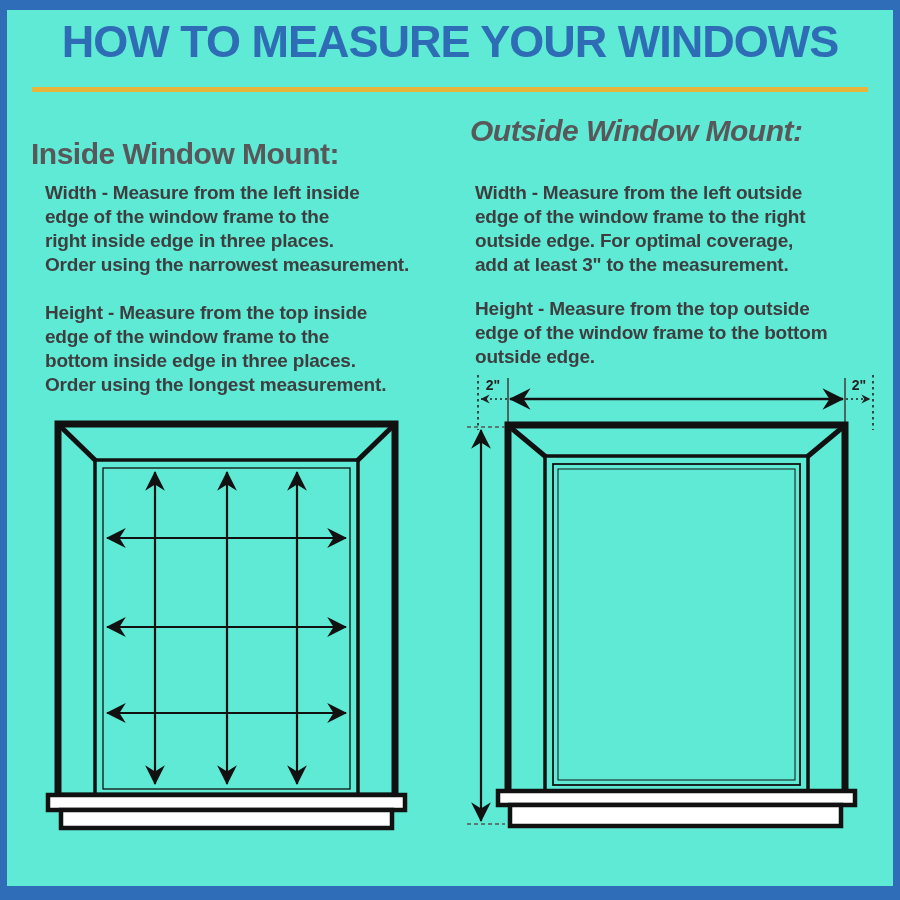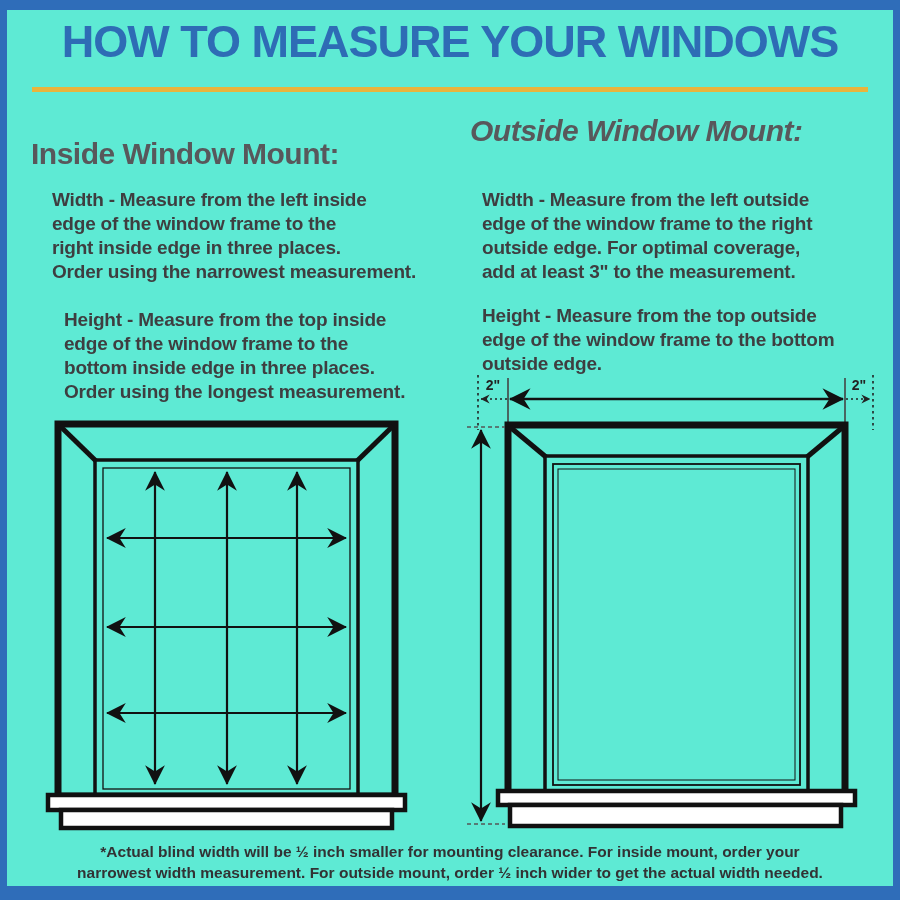--- a/index.html
+++ b/index.html
@@ -21,25 +21,25 @@
   .gold-rule{position:absolute;left:32px;top:87px;width:836px;height:5px;background:#e9b43c;}
 
   .col-heading{
     position:absolute;margin:0;color:#58585b;font-size:30px;font-weight:bold;
     letter-spacing:-0.5px;white-space:nowrap;
   }
   .h-inside{left:31px;top:114px;margin-top:23px;}
   .h-outside{left:470px;top:114px;font-style:italic;}
 
   .body-text{
-    position:absolute;margin:12px;color:#3e3e40;font-size:19px;font-weight:bold;
+    position:absolute;margin:5px;color:#3e3e40;font-size:19px;font-weight:bold;
     line-height:24px;white-space:pre-line;letter-spacing:-0.2px;
   }
   .p-inside-width{left:40px;top:176px;width:410px;}
-  .p-inside-height{left:52px;top:296px;width:410px;}
+  .p-inside-height{left:40px;top:296px;width:410px;}
   .p-outside-width{left:470px;top:176px;width:410px;}
   .p-outside-height{left:470px;top:292px;width:410px;}
 
   .diagram{position:absolute;}
   .svg-inside{left:45px;top:420px;}
   .svg-outside{left:463px;top:370px;}
 
   .footnote{
     position:absolute;left:0;top:841px;width:900px;margin:0;text-align:center;
     color:#323234;font-size:15.5px;font-weight:bold;line-height:21px;white-space:pre-line;
@@ -147,16 +147,14 @@
       </g>
 
       <g>
         <line x1="4" y1="57" x2="42" y2="57" stroke="#555" stroke-width="1.4" stroke-dasharray="4,3"></line>
         <line x1="4" y1="454" x2="42" y2="454" stroke="#555" stroke-width="1.4" stroke-dasharray="4,3"></line>
         <line x1="18" y1="60" x2="18" y2="451" stroke="#111" stroke-width="2.2" marker-start="url(#ahO)" marker-end="url(#ahO)"></line>
       </g>
     </svg>
   </section>
 
-  <p class="footnote">*Actual blind width will be ½ inch smaller for mounting clearance. For inside mount, order your
-narrowest width measurement. For outside mount, order ½ inch wider to get the actual width needed.</p>
 
 </div>
 
 </body></html>

